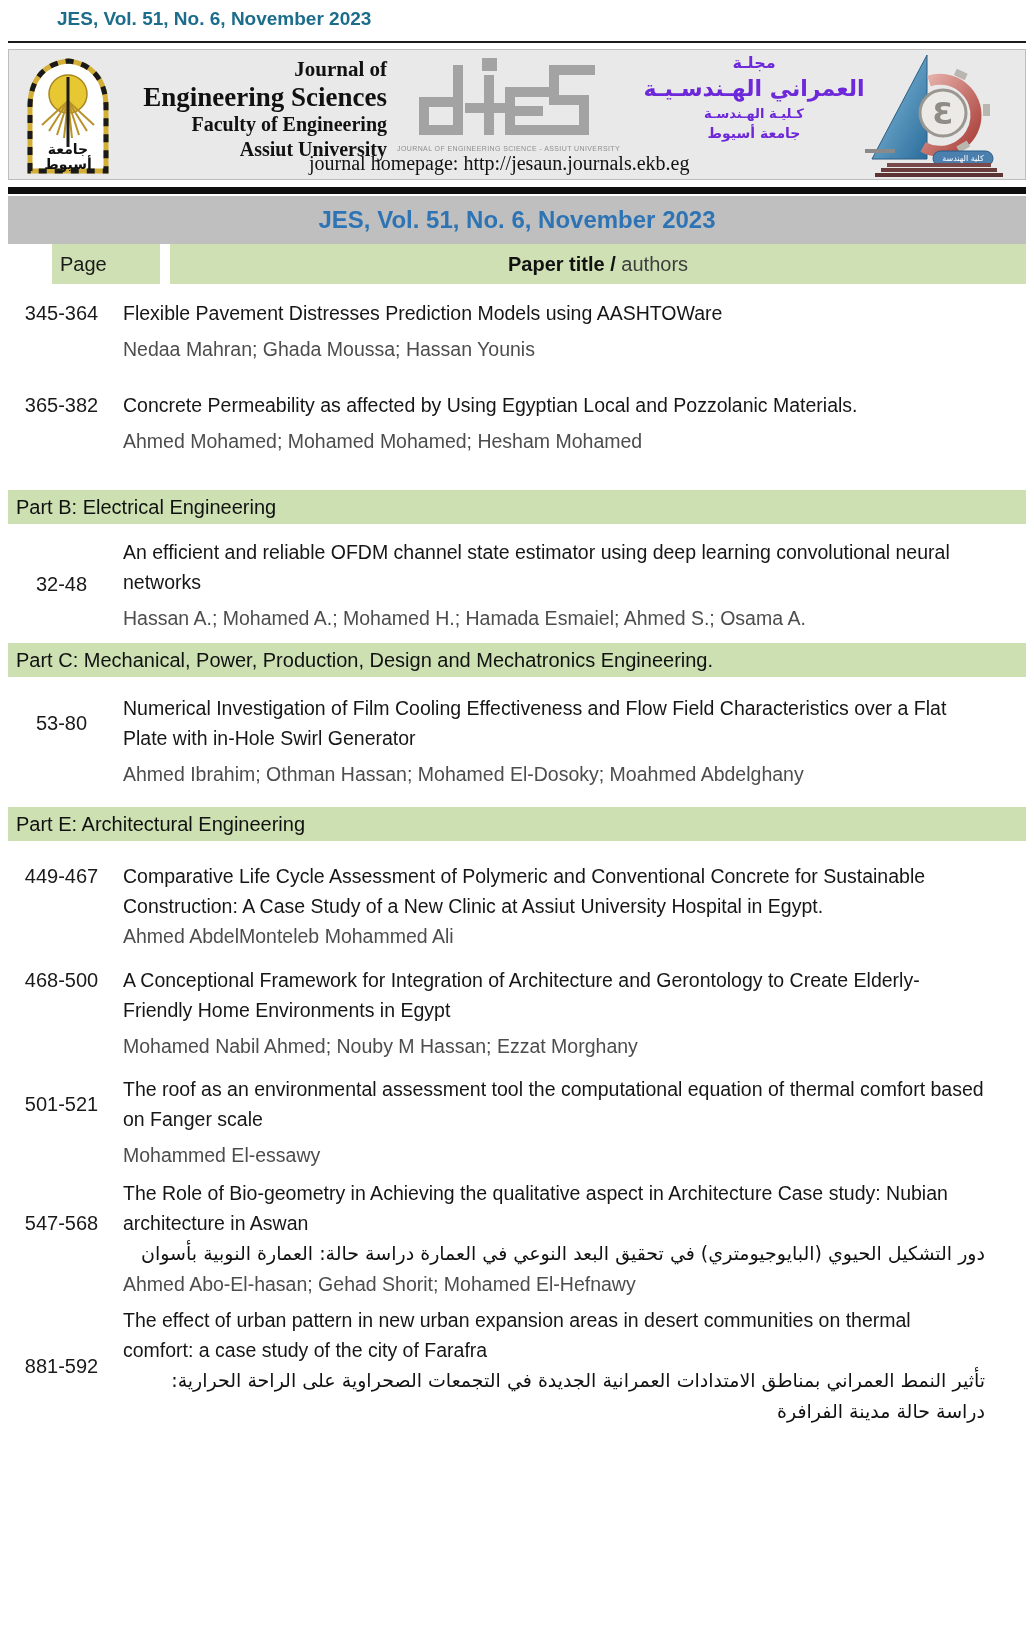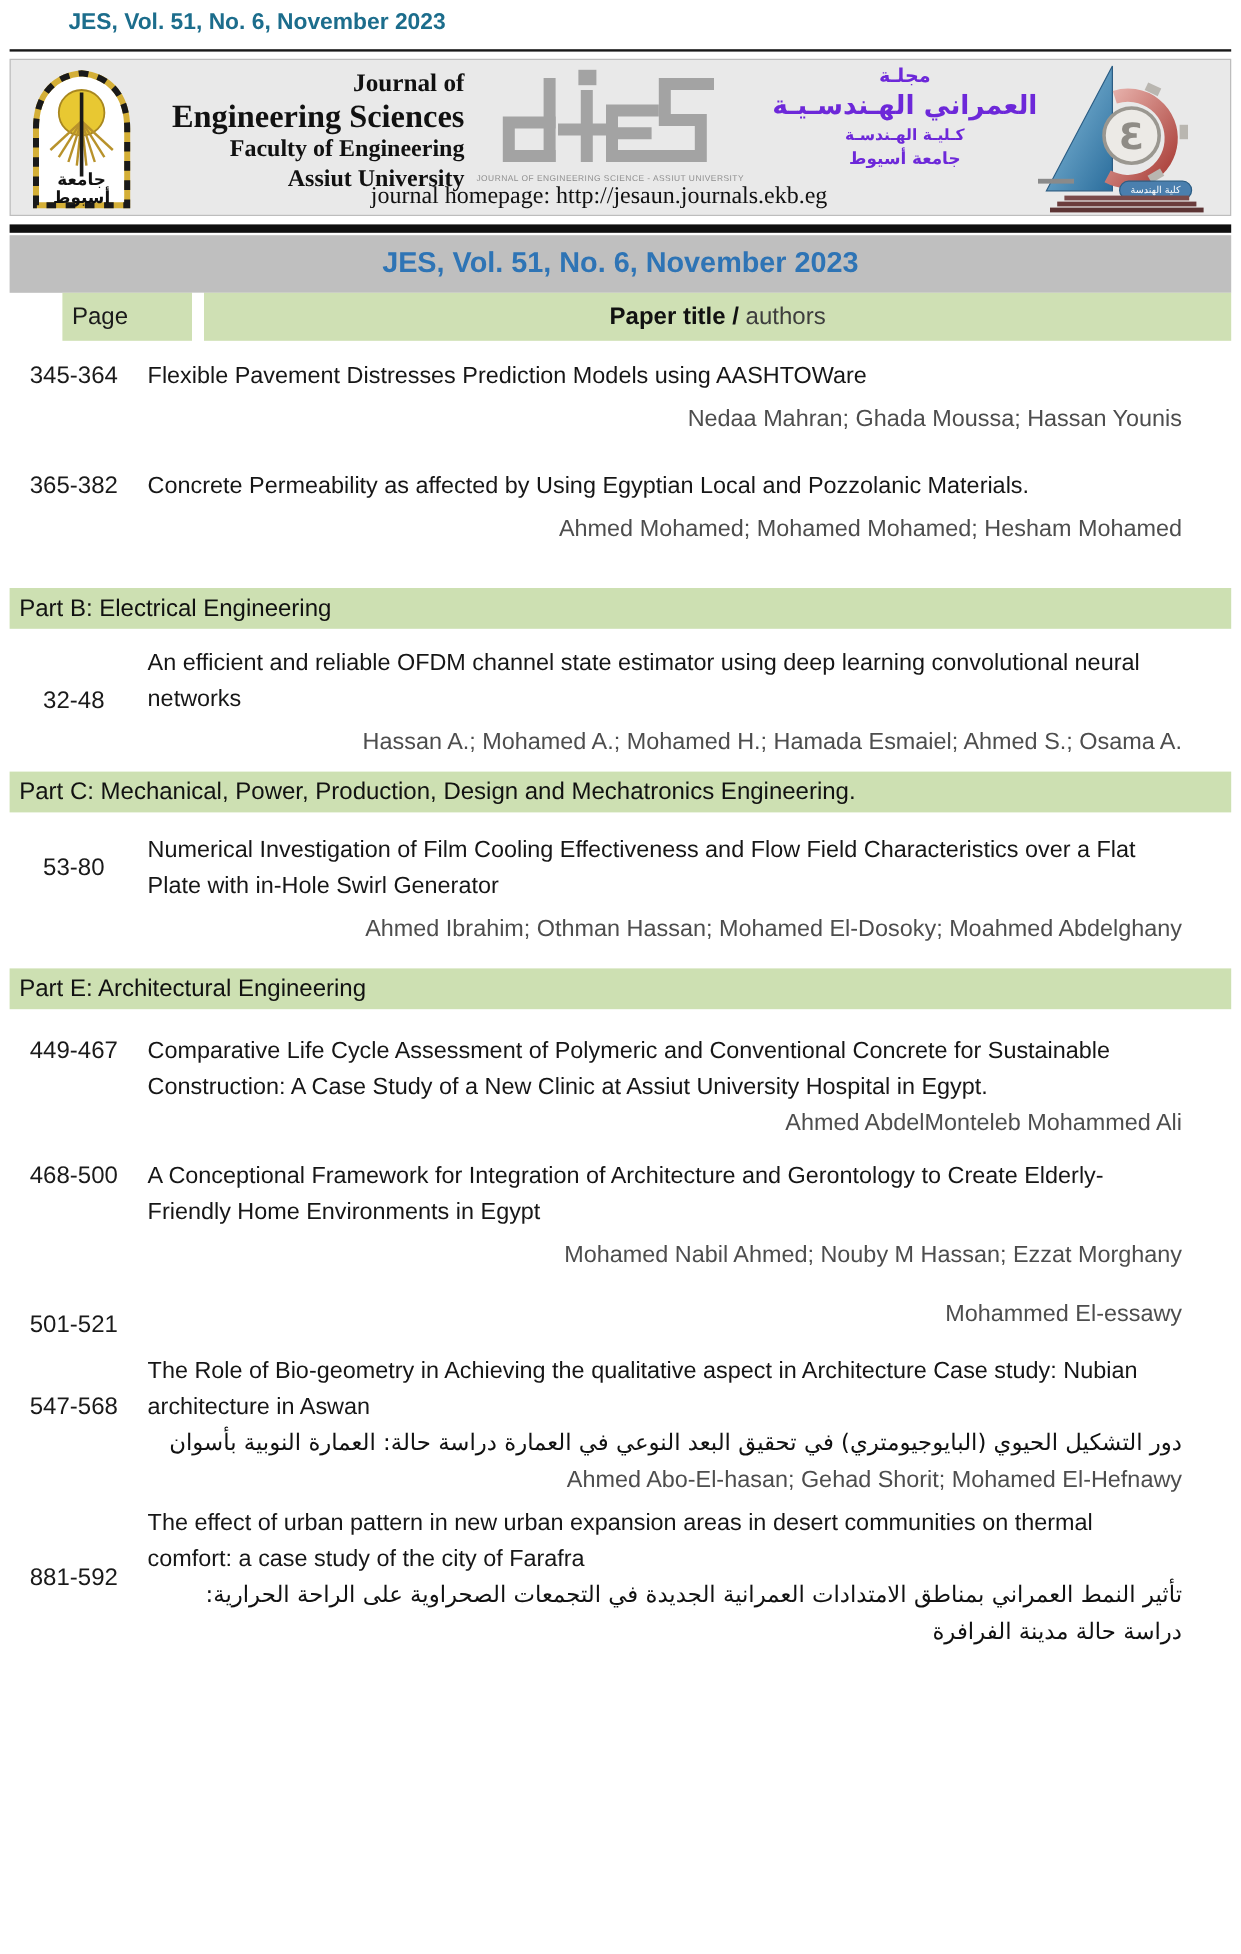--- a/index.html
+++ b/index.html
@@ -48,21 +48,21 @@
 
   
   .section-bar{margin:0 8px;height:34px;background:#cde0b2;font-size:20px;line-height:34px;
                padding-left:8px;box-sizing:border-box;color:#111;}
   .entry{display:flex;align-items:flex-start;}
   .pages{width:123px;flex:0 0 123px;text-align:center;font-size:20px;line-height:30px;color:#1a1a1a;}
   .content{flex:1;padding-right:49px;}
   .title{font-size:19.5px;line-height:30px;color:#161616;}
   .title-ar{font-size:19px;line-height:31px;color:#111;text-align:right;direction:rtl;
             font-family:"DejaVu Sans",sans-serif;}
-  .authors{font-size:19.5px;line-height:30px;color:#4d4d4d;text-align:right;margin-top:6px;}
+  .authors{font-size:19.5px;line-height:30px;color:#4d4d4d;margin-top:6px;}
   .authors.tight{margin-top:0;}
 </style>
 </head>
 <body>
 
 <div class="page">
 
   <div class="issue-header">JES, Vol. 51, No. 6, November 2023</div>
   <div class="rule"></div>
 
@@ -210,20 +210,21 @@
     <div class="pages">468-500</div>
     <div class="content">
       <div class="title">A Conceptional Framework for Integration of Architecture and Gerontology to Create Elderly-Friendly Home Environments in Egypt</div>
       <div class="authors">Mohamed Nabil Ahmed; Nouby M Hassan; Ezzat Morghany</div>
     </div>
   </div>
 
   <div class="entry" style="margin-top:13px">
     <div class="pages" style="margin-top:15px">501-521</div>
     <div class="content">
+      <div class="title">The roof as an environmental assessment tool the computational equation of thermal comfort based on Fanger scale</div>
       <div class="authors">Mohammed El-essawy</div>
     </div>
   </div>
 
 
   <div class="entry" style="margin-top:8px">
     <div class="pages" style="margin-top:30px">547-568</div>
     <div class="content">
       <div class="title">The Role of Bio-geometry in Achieving the qualitative aspect in Architecture Case study: Nubian architecture in Aswan</div>
       <div class="title-ar">دور التشكيل الحيوي (البايوجيومتري) في تحقيق البعد النوعي في العمارة دراسة حالة: العمارة النوبية بأسوان</div>

